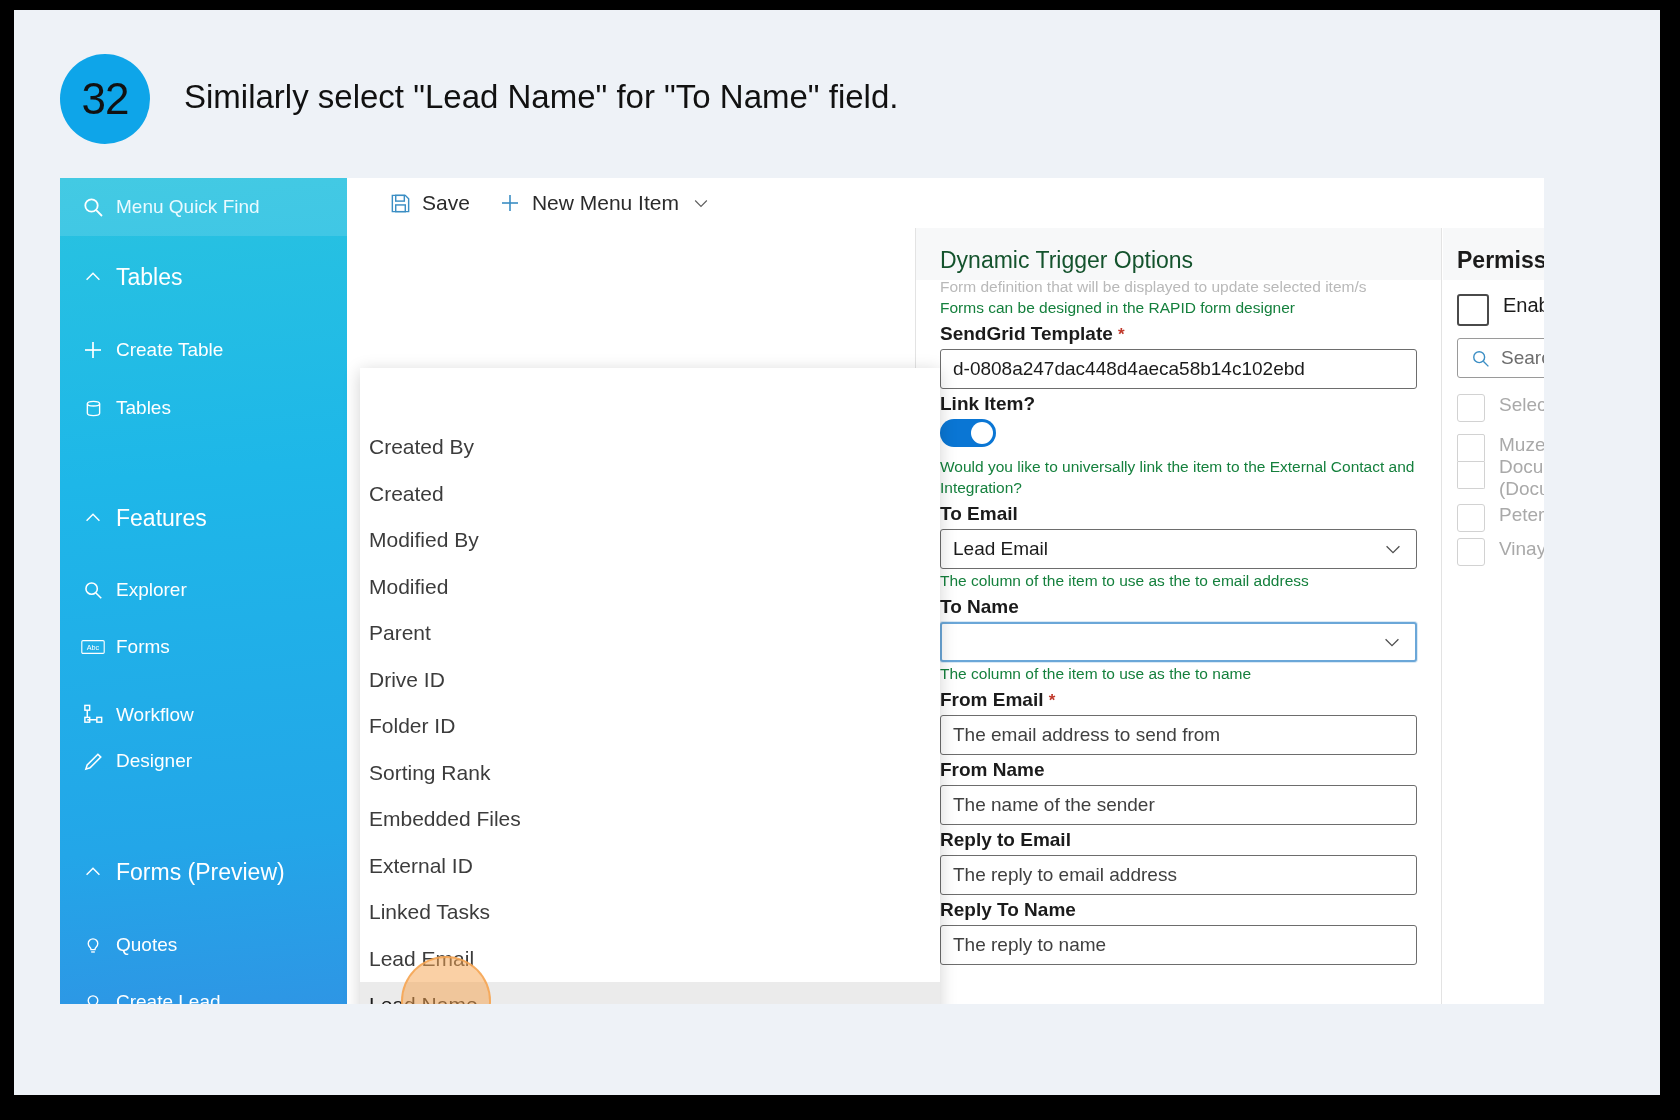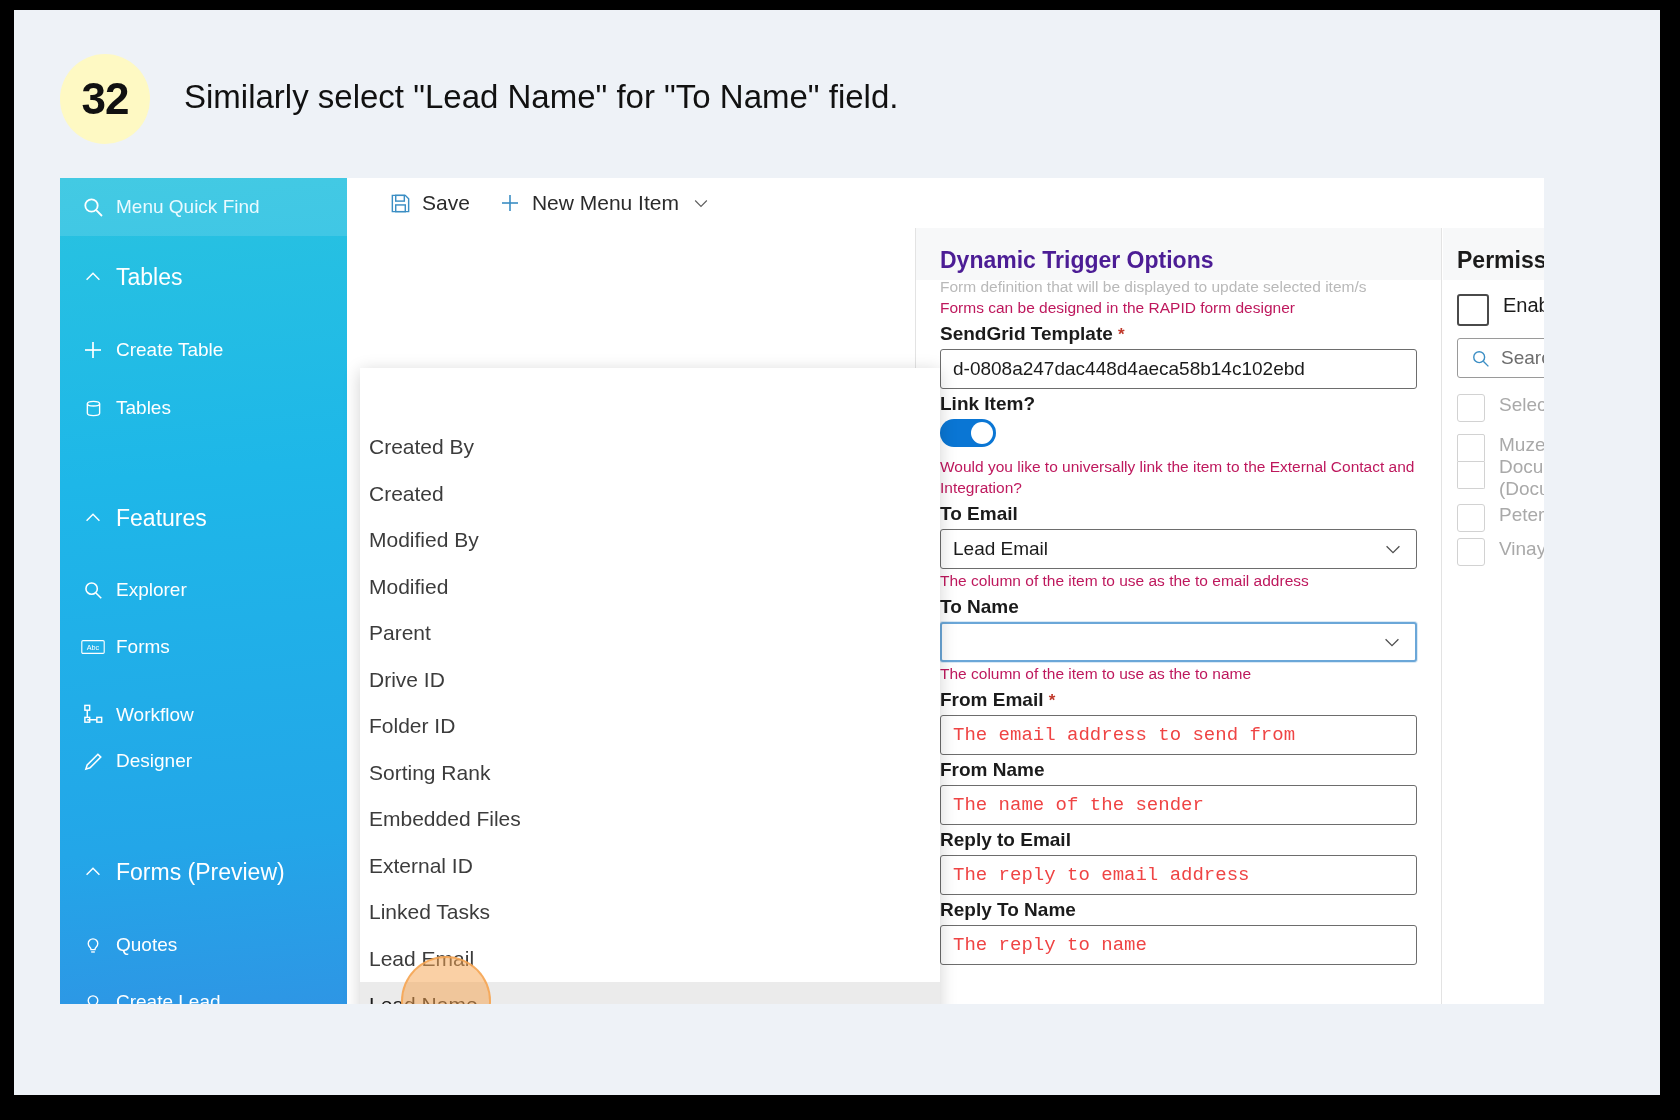--- a/index.html
+++ b/index.html
@@ -23,23 +23,23 @@
   }
   
   .frame-blk { position: absolute; background: #000; }
 
   
   #step-badge {
     position: absolute;
     left: 46px; top: 44px;
     width: 90px; height: 90px;
     border-radius: 50%;
-    background: #fef9c3;
+    background: #0ea5e9;
     display: flex; align-items: center; justify-content: center;
-    font-size: 44px; font-weight: bold; color: #111;
+    font-size: 44px; font-weight: normal; color: #111;
     letter-spacing: -1px;
   }
   #step-text {
     position: absolute;
     left: 170px; top: 68px;
     font-size: 33px; color: #111;
     font-weight: 400;
     white-space: nowrap;
   }
 
@@ -110,41 +110,41 @@
     box-sizing: border-box;
     overflow: hidden;
   }
   #center-head {
     height: 52px;
     background: #f7f8f9;
     display: flex; align-items: flex-end;
     padding: 0 0 6px 24px;
     box-sizing: border-box;
   }
-  #center-head .ttl { font-size: 23px; font-weight: bold; color: #4c1d95; }
+  #center-head .ttl { font-size: 23px; font-weight: normal; color: #14532d; }
   #center-body { padding: 0 24px 0 24px; position: relative; }
   .fld-label {
     font-size: 19px; color: #1b1b1b; font-weight: 600;
     margin: 4px 0 4px 0;
   }
   .req { color: #c0392b; font-size: 17px; }
-  .fld-hint { font-size: 15.5px; color: #be185d; line-height: 1.35; }
+  .fld-hint { font-size: 15.5px; color: #15803d; line-height: 1.35; }
   .fld-hint.clip { color: #b9b9b9; }
   .inp {
     height: 40px;
     border: 1px solid #6d6d6d;
     border-radius: 3px;
     background: #fff;
     display: flex; align-items: center;
     padding: 8px 12px;
     box-sizing: border-box;
     font-size: 19px; color: #1b1b1b;
     margin-bottom: 2px;
   }
-  .inp.ph { color: #ef4444; font-family: Liberation Mono, monospace; }
+  .inp.ph { color: #404040; }
   .inp.sel { justify-content: space-between; }
   .inp.focus {
     border: 2px solid #6ba7d8;
     box-shadow: 0 0 0 1px rgba(107,167,216,0.25);
   }
   .toggle {
     width: 56px; height: 28px;
     border-radius: 14px;
     background: #0a76d4;
     position: relative;

